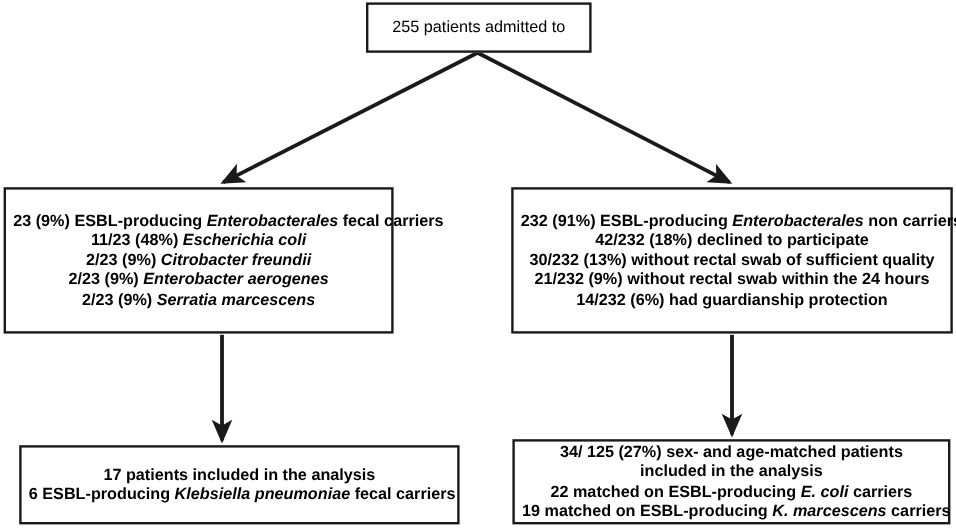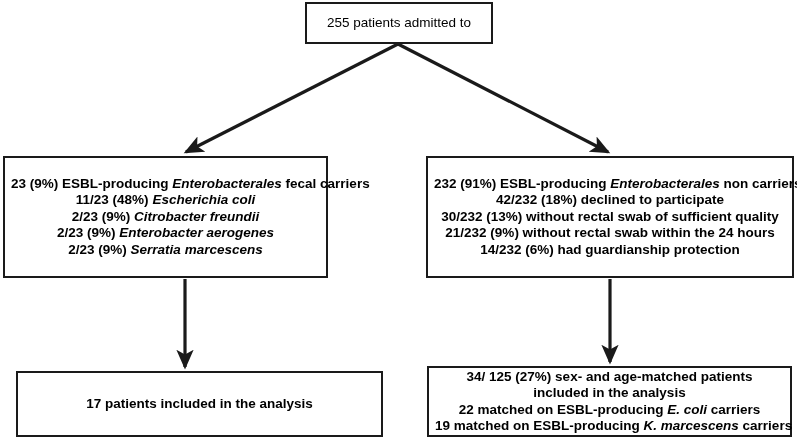--- a/index.html
+++ b/index.html
@@ -104,20 +104,21 @@
   <div class="node-box" id="box-right-mid">
     <span class="line t-head"><span>232 (91%) ESBL-producing </span><i class="sp">Enterobacterales</i><span> non carriers</span></span>
     <span class="line t-body">42/232 (18%) declined to participate</span>
     <span class="line t-body">30/232 (13%) without rectal swab of sufficient quality</span>
     <span class="line t-body">21/232 (9%) without rectal swab within the 24 hours</span>
     <span class="line t-body">14/232 (6%) had guardianship protection</span>
   </div>
 
   <div class="node-box" id="box-left-bot">
     <span class="line t-head">17 patients included in the analysis</span>
+    <span class="line t-body"><span>6 ESBL-producing </span><i class="sp">Klebsiella pneumoniae</i><span> fecal carriers</span></span>
   </div>
 
   <div class="node-box" id="box-right-bot">
     <span class="line t-head">34/ 125 (27%) sex- and age-matched patients</span>
     <span class="line t-head">included in the analysis</span>
     <span class="line t-body"><span>22 matched on ESBL-producing </span><i class="sp">E. coli</i><span> carriers</span></span>
     <span class="line t-body"><span>19 matched on ESBL-producing </span><i class="sp">K. marcescens</i><span> carriers</span></span>
   </div>
 
 </div>

